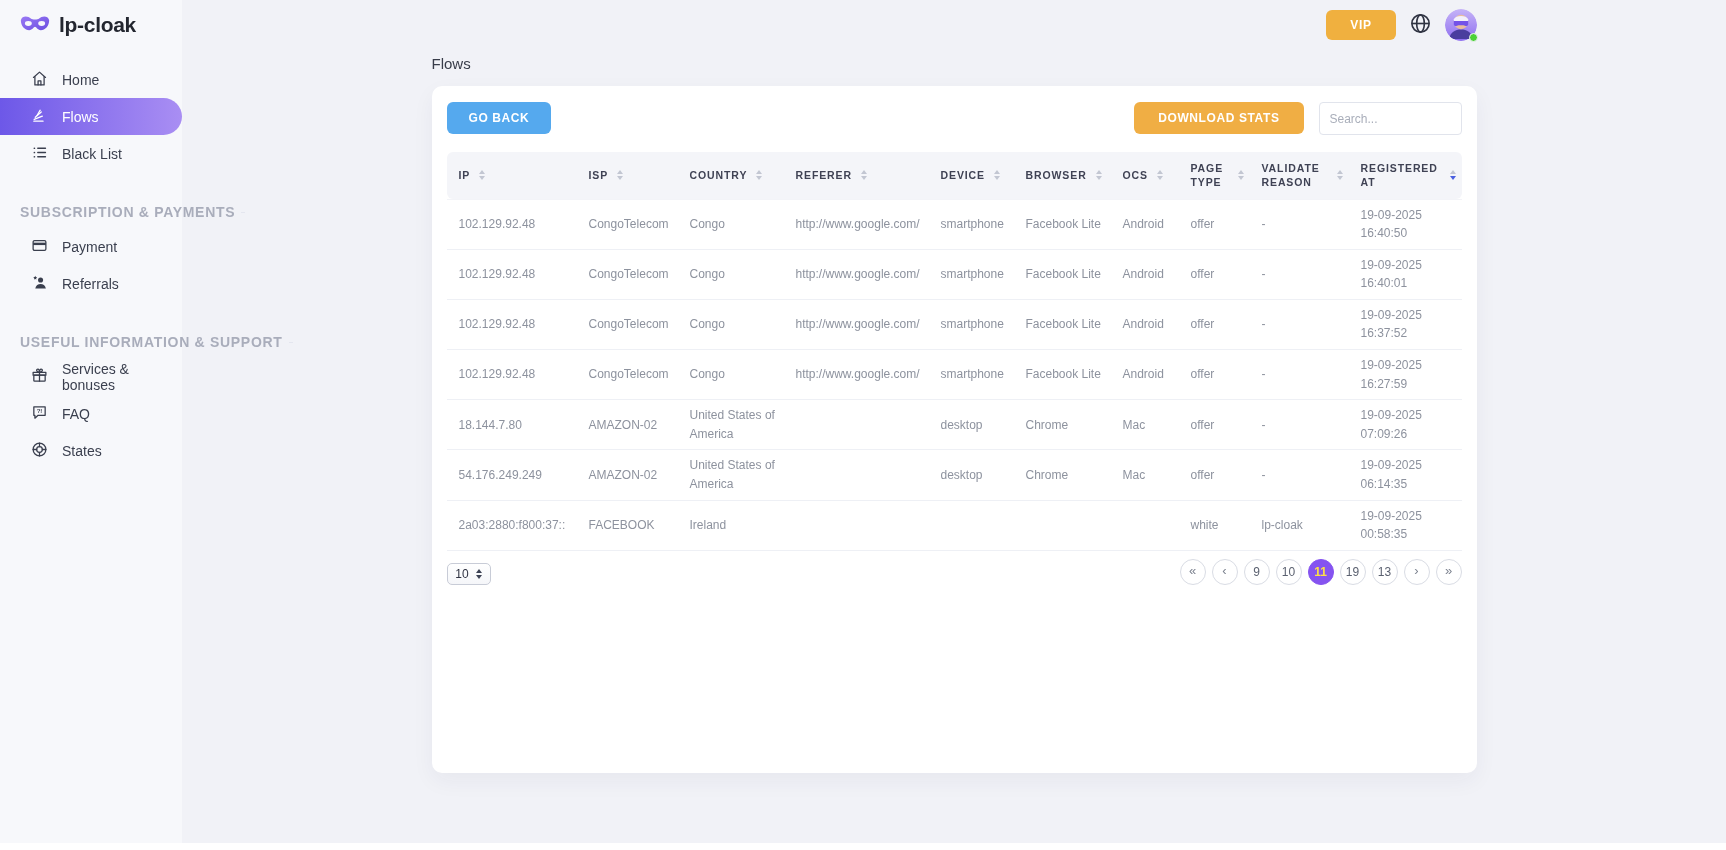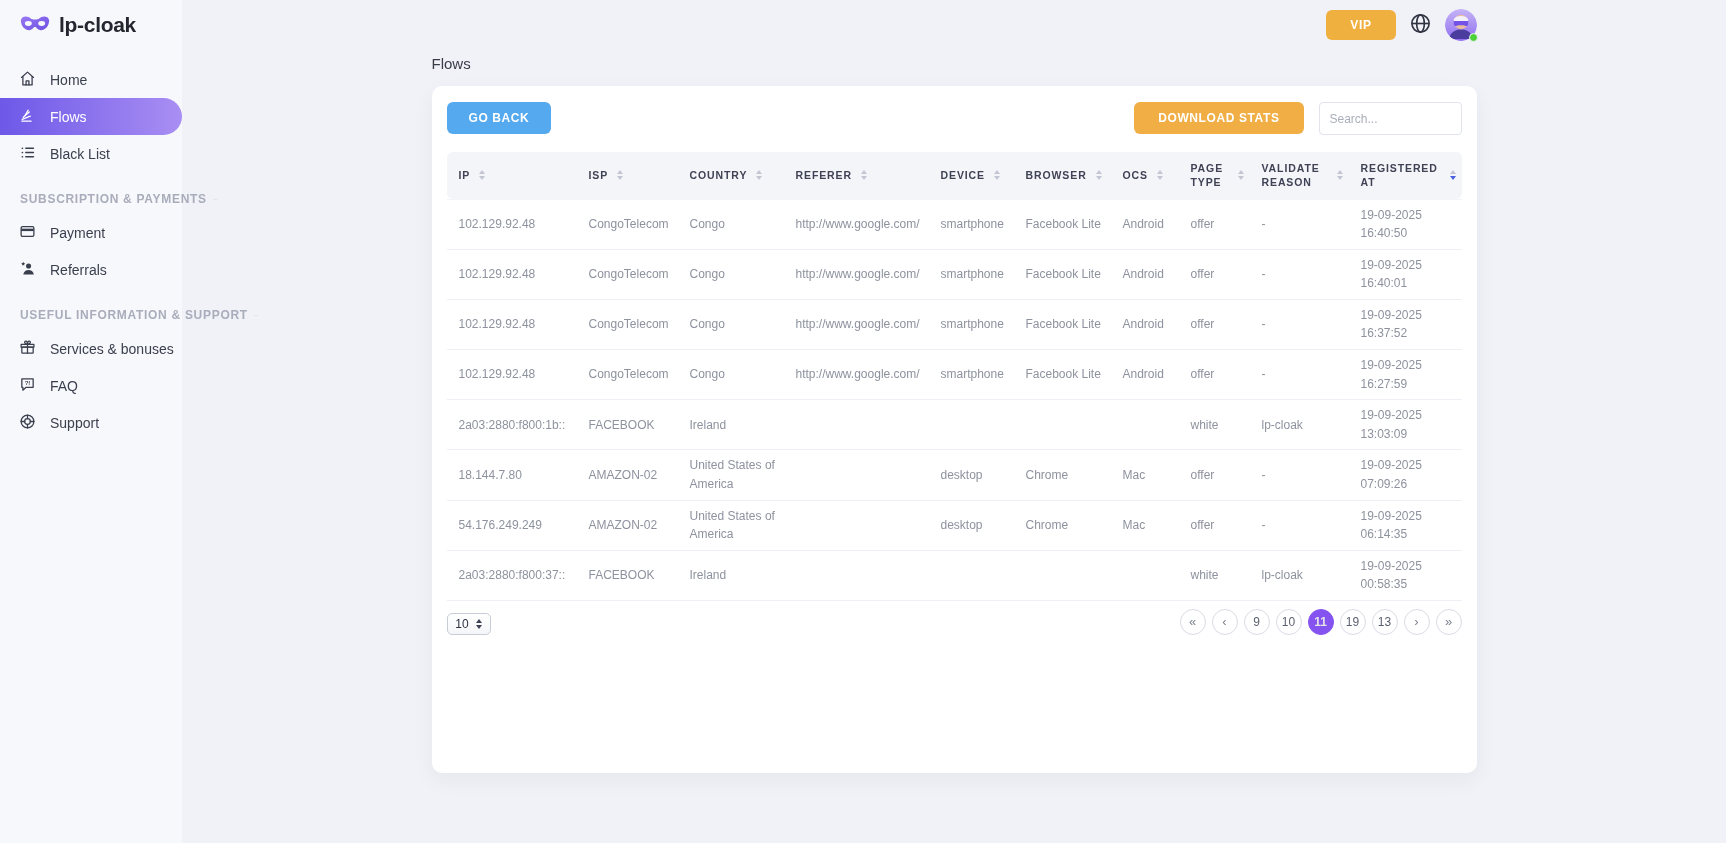--- a/index.html
+++ b/index.html
@@ -14,32 +14,32 @@
   
   .sidebar {
     position:absolute; left:0; top:0; bottom:0; width:182px;
     background:#f7f8fb; z-index:2;
   }
   .brand { display:flex; align-items:center; gap:9px; padding:13px 0 0 20px; }
   .brand-name { font-size:21px; font-weight:800; color:#23262f; letter-spacing:-0.3px; }
   .nav { margin-top:24px; }
   .nav-item {
     display:flex; align-items:center; gap:14px;
-    height:37px; padding-left:19px; cursor:pointer;
+    height:37px; padding-left:31px; cursor:pointer;
     font-size:14px; color:#3a3f4e;
   }
   .nav-item svg { width:17px; height:17px; flex:0 0 auto; }
   .nav-item.active {
     background:linear-gradient(90deg,#6d58e8 0%, #a98ef3 100%);
     border-radius:0 20px 20px 0; color:#ffffff;
   }
   .section-label {
     display:flex; align-items:center; gap:6px;
-    margin:20px 0 8px 20px; padding-right:10px;
-    font-size:12px; font-weight:700; letter-spacing:0.7px;
+    margin:32px 0 8px 20px; padding-right:10px;
+    font-size:14px; font-weight:700; letter-spacing:0.7px;
     color:#a9adbb; text-transform:uppercase; white-space:nowrap;
   }
   .section-label .rule { flex:1; height:1px; background:#e4e6ef; min-width:4px; }
   
   .main { margin-left:182px; height:100%; }
   .inner { width:1045px; margin:0 auto; }
   .topbar { display:flex; justify-content:flex-end; align-items:center; gap:13px; padding-top:6px; height:44px; }
   .vip-btn {
     background:#f0b03f; color:#fff; border:none; cursor:pointer;
     font-family:inherit; font-size:12px; font-weight:700; letter-spacing:0.6px;
@@ -114,21 +114,21 @@
   .stepper .up { border-bottom:4px solid #3c4254; }
   .stepper .dn { border-top:4px solid #3c4254; }
   .pagination { display:flex; align-items:center; gap:6px; }
   .page-btn {
     width:26px; height:26px; border-radius:50%;
     border:1px solid #d9dce4; background:#fff; color:#5b6170;
     font-family:inherit; font-size:12px; cursor:pointer;
     display:flex; align-items:center; justify-content:center; line-height:1;
   }
   .page-btn.arrow { font-size:13px; color:#7c828f; padding-bottom:2px; }
-  .page-btn.active { background:#8553f0; border-color:#8553f0; color:#e5e5e5; font-weight:600; }
+  .page-btn.active { background:#8553f0; border-color:#8553f0; color:#fde047; font-weight:600; }
   .bottom-strip { position:absolute; left:0; right:0; bottom:0; height:7px; background:#ffffff; z-index:3; }
 </style>
 </head>
 <body>
 
 <aside class="sidebar">
   <div class="brand">
     <span>
       <svg width="30" height="19" viewBox="0 0 36 22">
         <defs>
@@ -210,21 +210,21 @@
             <text x="8" y="13" font-size="8.5" font-weight="bold" fill="currentColor" stroke="none" font-family="Liberation Sans, sans-serif">?!</text>
           </svg></span>
         <span>FAQ</span>
       </div>
       <div class="nav-item">
         <span><svg viewBox="0 0 24 24" fill="none" stroke="currentColor" stroke-width="1.8" stroke-linecap="round" stroke-linejoin="round">
             <circle cx="12" cy="12" r="9"></circle>
             <circle cx="12" cy="12" r="4"></circle>
             <path d="M12 3v5M12 16v5M3 12h5M16 12h5"></path>
           </svg></span>
-        <span>Support</span>
+        <span>States</span>
       </div>
     </nav>
 </aside>
 
 <div class="main">
   <div class="inner topbar">
     <button class="vip-btn">VIP</button>
     <button class="globe-btn">
       <span>
         <svg viewBox="0 0 24 24" fill="none" stroke="#2f3342" stroke-width="1.7" width="23" height="23">
@@ -413,32 +413,20 @@
               <td>Congo</td>
               <td>http://www.google.com/</td>
               <td>smartphone</td>
               <td>Facebook Lite</td>
               <td>Android</td>
               <td>offer</td>
               <td>-</td>
               <td>19-09-2025 16:27:59</td>
             </tr>
             <tr>
-              <td>2a03:2880:f800:1b::</td>
-              <td>FACEBOOK</td>
-              <td>Ireland</td>
-              <td></td>
-              <td></td>
-              <td></td>
-              <td></td>
-              <td>white</td>
-              <td>lp-cloak</td>
-              <td>19-09-2025 13:03:09</td>
-            </tr>
-            <tr>
               <td>18.144.7.80</td>
               <td>AMAZON-02</td>
               <td>United States of America</td>
               <td></td>
               <td>desktop</td>
               <td>Chrome</td>
               <td>Mac</td>
               <td>offer</td>
               <td>-</td>
               <td>19-09-2025 07:09:26</td>

